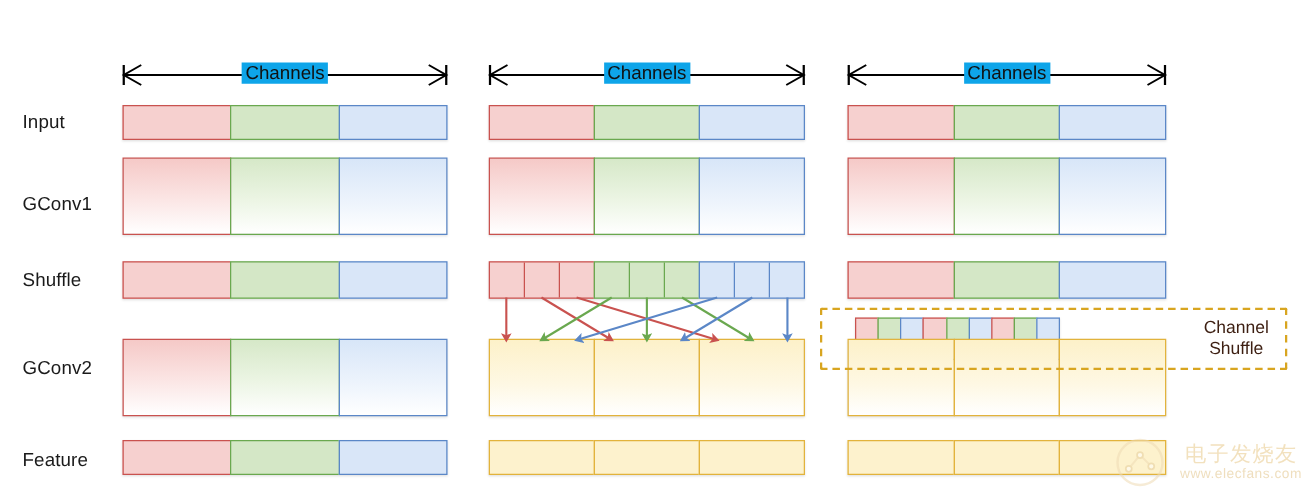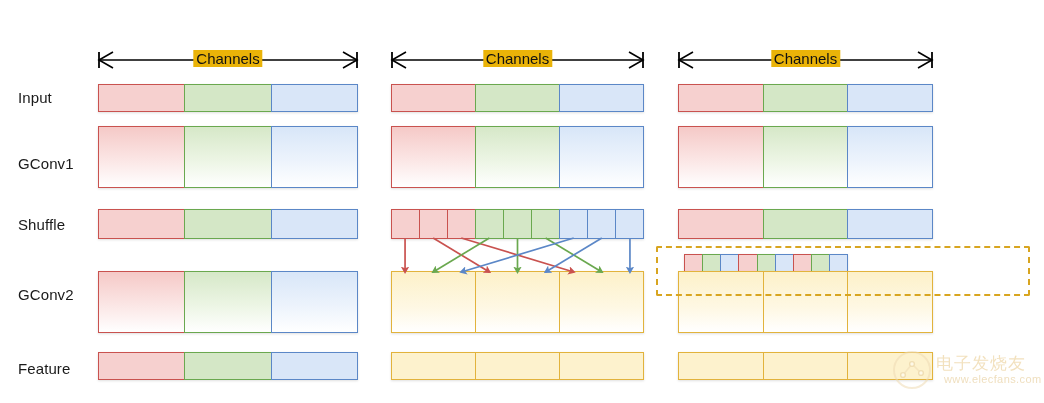--- a/index.html
+++ b/index.html
@@ -19,21 +19,21 @@
     color:#1a1a1a;
     white-space:nowrap;
     letter-spacing:0.1px;
   }
 
   
   .chan-caption{
     position:absolute;
     font-size:15px;
     color:#111;
-    background:#eab308;
+    background:#0ea5e9;
     padding:0 3px;
     white-space:nowrap;
     text-align:right;
   }
 
   
   .bar{
     position:absolute;
     display:flex;
     box-sizing:border-box;
@@ -259,24 +259,26 @@
       <line x1="433.1666666666667" y1="238" x2="489.3888888888889" y2="272" stroke="#c9524f" stroke-width="1.7" marker-end="url(#ah-r)"></line>
       <line x1="461.27777777777777" y1="238" x2="573.7222222222222" y2="272" stroke="#c9524f" stroke-width="1.7" marker-end="url(#ah-r)"></line>
       <line x1="489.3888888888889" y1="238" x2="433.1666666666667" y2="272" stroke="#6aa84f" stroke-width="1.7" marker-end="url(#ah-g)"></line>
       <line x1="517.5" y1="238" x2="517.5" y2="272" stroke="#6aa84f" stroke-width="1.7" marker-end="url(#ah-g)"></line>
       <line x1="545.6111111111111" y1="238" x2="601.8333333333334" y2="272" stroke="#6aa84f" stroke-width="1.7" marker-end="url(#ah-g)"></line>
       <line x1="573.7222222222222" y1="238" x2="461.27777777777777" y2="272" stroke="#5b87c7" stroke-width="1.7" marker-end="url(#ah-b)"></line>
       <line x1="601.8333333333334" y1="238" x2="545.6111111111111" y2="272" stroke="#5b87c7" stroke-width="1.7" marker-end="url(#ah-b)"></line>
       <line x1="629.9444444444445" y1="238" x2="629.9444444444445" y2="272" stroke="#5b87c7" stroke-width="1.7" marker-end="url(#ah-b)"></line>
     </svg>
     <div class="shuffle-panel" style="left: 656px; top: 246px; width: 374px; height: 50px;"></div>
+    <div class="shuffle-text" style="left: 946px; top: 253px; width: 86px; color: rgb(61, 31, 18);">Channel
+Shuffle</div>
     <div class="watermark" style="left: 900px; top: 352px;">
       <svg width="44" height="44" style="position: absolute; left: -8px; top: -2px;">
         <circle cx="20" cy="20" r="18" fill="none" stroke="#efdcb5" stroke-width="2"></circle>
         <path d="M11,25 L20,14 L29,23" fill="none" stroke="#efdcb5" stroke-width="1.6"></path>
         <circle cx="11" cy="25" r="2.4" fill="#ffffff" stroke="#e6cf9f" stroke-width="1.4"></circle>
         <circle cx="20" cy="14" r="2.4" fill="#ffffff" stroke="#e6cf9f" stroke-width="1.4"></circle>
         <circle cx="29" cy="23" r="2.4" fill="#ffffff" stroke="#e6cf9f" stroke-width="1.4"></circle>
       </svg>
-      <div class="wm-cn" style="position: absolute; left: 36px; top: 0px;">电子发烧友</div>
+      <div class="wm-cn" style="position: absolute; left: 48px; top: 0px;">电子发烧友</div>
       <div class="wm-url" style="position: absolute; left: 44px; top: 21px;">www.elecfans.com</div>
     </div>
   </div>
 
 </body></html>

